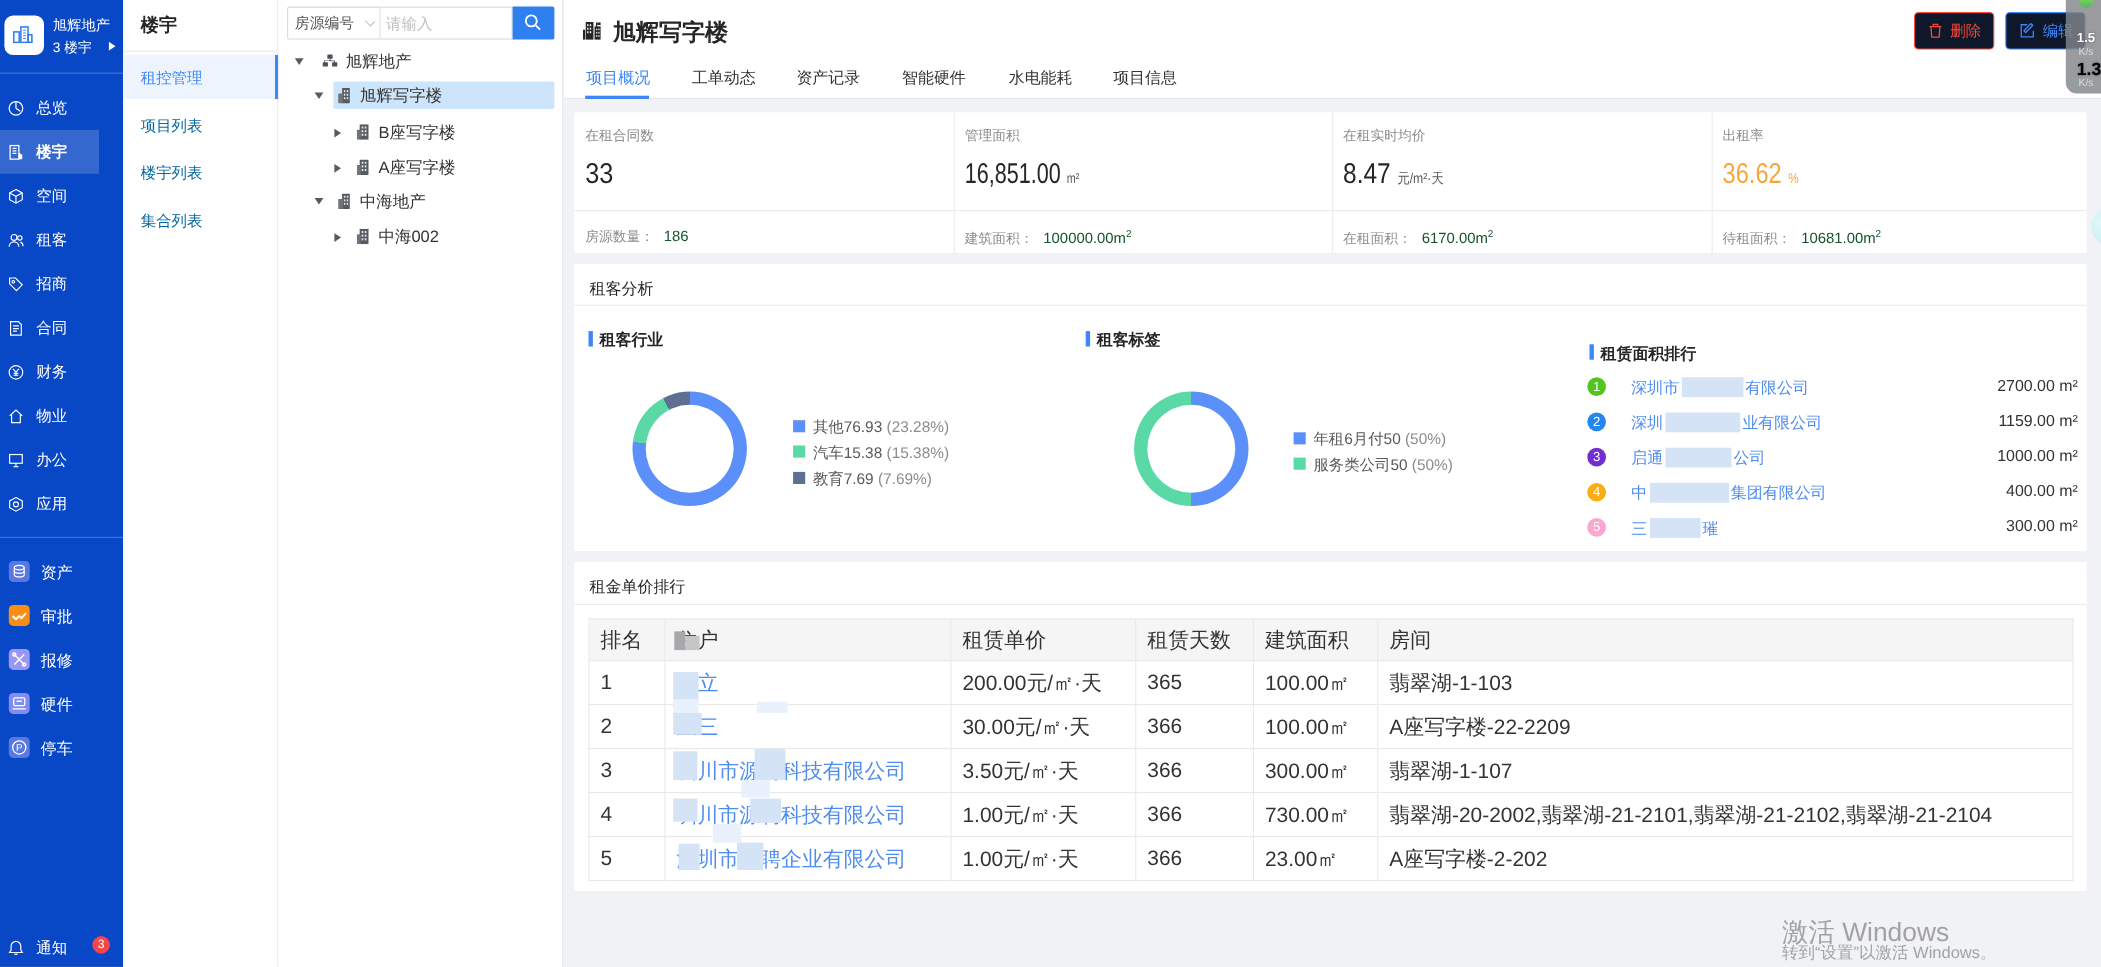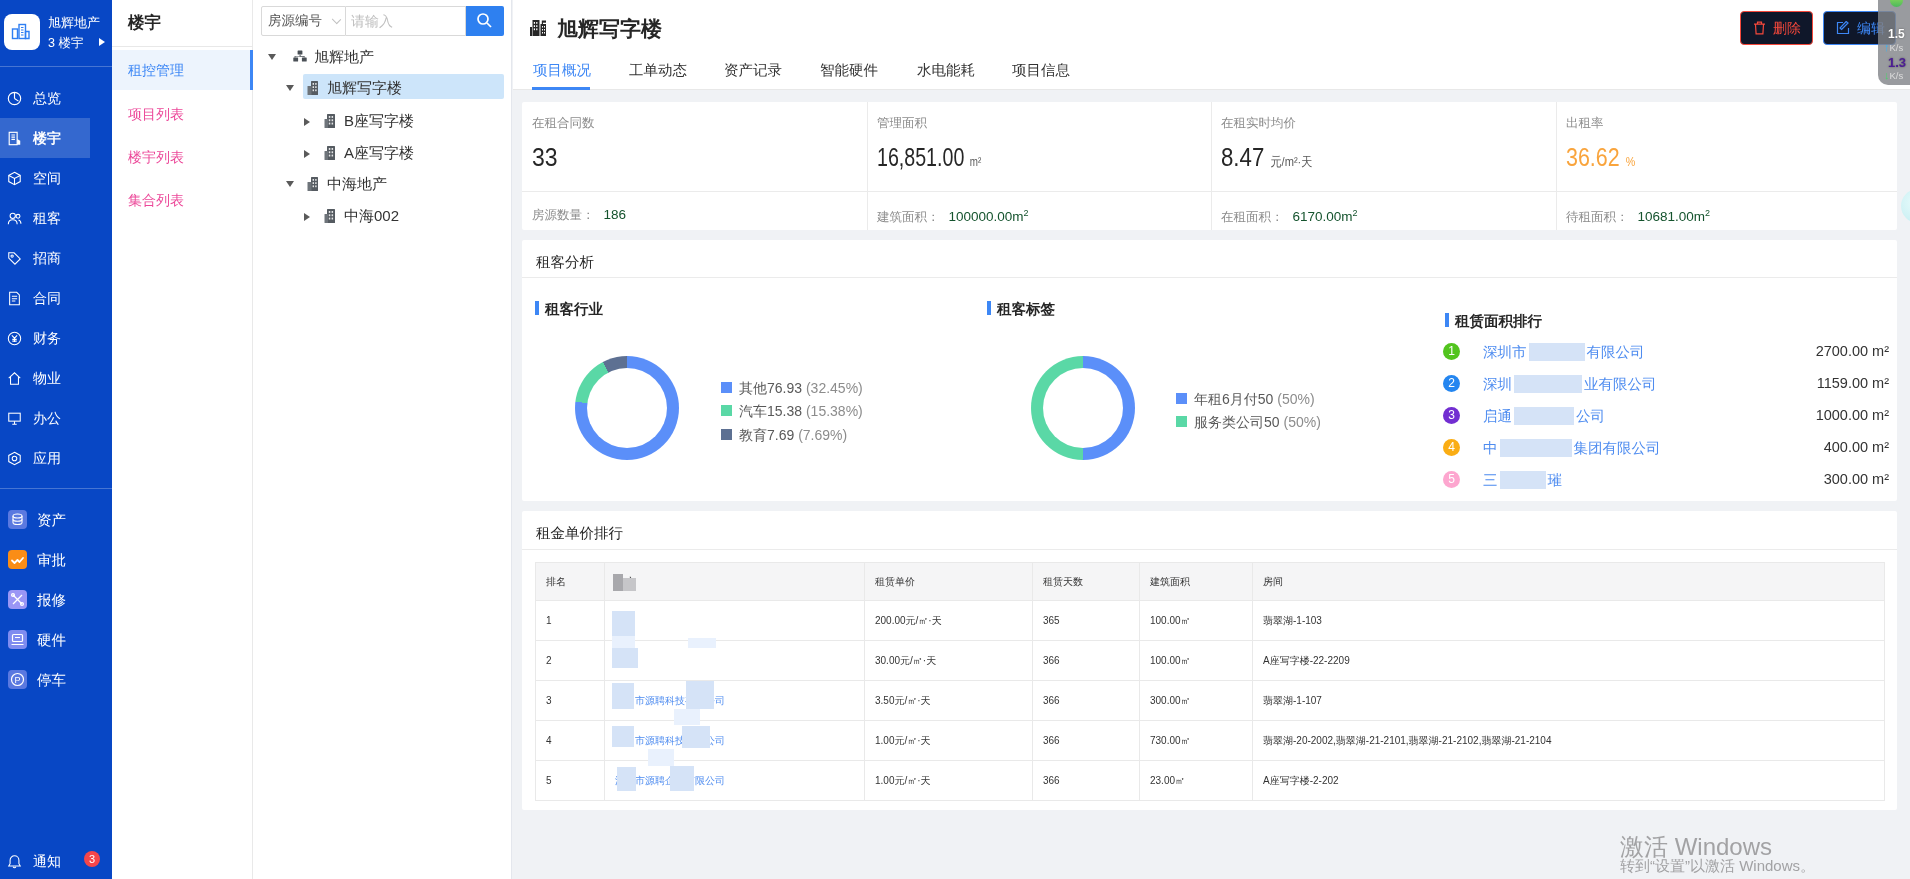--- a/index.html
+++ b/index.html
@@ -19,21 +19,21 @@
 .sitem .lab { position:absolute; left:33px; top:12px; }
 .appic { position:absolute; left:8px; top:11px; width:19px; height:19px; border-radius:4px; }
 .appic svg { position:absolute; left:0; top:0; }
 .sitem .lab2 { position:absolute; left:37px; top:12px; font-size:14.5px; }
 #badge { position:absolute; left:84px; top:851px; width:16px; height:16px; border-radius:50%; background:#f5464a; color:#fff; font-size:11px; text-align:center; line-height:16px; }
 
 
 #panel2 { position:absolute; left:112px; top:0; width:141px; height:879px; background:#fff; border-right:1px solid #e9e9e9; }
 #panel2 h1 { position:absolute; left:16px; top:12px; font-size:16.5px; font-weight:bold; color:#262626; }
 #p2div { position:absolute; left:0; top:46px; width:141px; height:1px; background:#e8e8e8; }
-.p2item { position:absolute; left:0; width:141px; height:40px; line-height:40px; padding-left:16px; font-size:14px; color:#ec4899; }
+.p2item { position:absolute; left:0; width:141px; height:40px; line-height:40px; padding-left:16px; font-size:14px; color:#0369a1; }
 .p2item.sel { background:#edf4fd; color:#3d87f5; border-right:3px solid #3d87f5; }
 
 
 #treepanel { position:absolute; left:253px; top:0; width:259px; height:879px; background:#fff; border-right:1px solid #e4e7ed; }
 #ssel { position:absolute; left:8px; top:6px; width:85px; height:30px; border:1px solid #d9d9d9; border-radius:2px 0 0 2px; background:#fff; font-size:13.5px; color:#555; line-height:28px; padding-left:6px; }
 #ssel .chev { position:absolute; right:5px; top:11px; width:7px; height:7px; border-right:1.5px solid #bfbfbf; border-bottom:1.5px solid #bfbfbf; transform:rotate(45deg) scaleY(0.9); margin-top:-2px; }
 #sinp { position:absolute; left:93px; top:6px; width:120px; height:30px; border:1px solid #d9d9d9; border-left:none; background:#fff; font-size:14px; color:#bfbfbf; line-height:28px; padding-left:5px; }
 #sbtn { position:absolute; left:213px; top:6px; width:38px; height:30px; background:#2e80f0; border-radius:0 2px 2px 0; }
 .trow { position:absolute; height:25px; line-height:25px; font-size:15px; color:#333; }
 .trow .caret-d { display:inline-block; width:0; height:0; border-top:6px solid #5a5a5a; border-left:4.5px solid transparent; border-right:4.5px solid transparent; vertical-align:2px; }
@@ -72,21 +72,21 @@
 .donut { position:absolute; width:104px; height:104px; border-radius:50%; }
 .donut i { position:absolute; left:12px; top:12px; width:80px; height:80px; background:#fff; border-radius:50%; }
 .leg { position:absolute; font-size:14px; color:#595959; }
 .leg s { display:inline-block; width:11px; height:11px; margin-right:7px; text-decoration:none; }
 .leg em { font-style:normal; color:#8c8c8c; }
 .rk { position:absolute; width:17px; height:17px; border-radius:50%; color:#fff; font-size:12px; text-align:center; line-height:17px; }
 .rkn { position:absolute; font-size:14.5px; color:#4e8cf0; }
 .rkv { position:absolute; font-size:14.5px; color:#333; text-align:right; width:120px; }
 
 
-#tbl { position:absolute; left:13px; top:51px; width:1350px; border-collapse:collapse; font-size:10px; color:#333; }
+#tbl { position:absolute; left:13px; top:51px; width:1350px; border-collapse:collapse; font-size:19px; color:#333; }
 #tbl th { background:#f5f5f6; font-weight:normal; color:#333; }
 #tbl th, #tbl td { border:1px solid #e9e9e9; text-align:left; padding-left:10px; height:38px; }
 #tbl td { height:40px; }
 .blue { color:#4e8cf0; }
 
 
 .cz { position:absolute; background:#d5e3f7; }
 .czg { position:absolute; background:#d6d6d8; }
 
 
@@ -430,21 +430,21 @@
     <div class="cdiv"></div>
     <div class="subt" style="left:23px; top:60px"><i></i>租客行业</div>
     <div class="subt" style="left:475px; top:60px"><i></i>租客标签</div>
     <div class="subt" style="left:933px; top:72px"><i></i>租赁面积排行</div>
     <div class="donut" style="left:53px; top:116px; background:conic-gradient(#5b8ff9 0 276.9deg, #5ad8a6 276.9deg 332.3deg, #5d7092 332.3deg 360deg)">
         <i></i>
       </div>
     <div class="donut" style="left:509px; top:116px; background:conic-gradient(#5b8ff9 0 180deg, #5ad8a6 180deg 360deg)">
         <i></i>
       </div>
-    <div class="leg" style="left:199px; top:140px"><s style="background:#5b8ff9"></s>其他76.93 <em>(32.45%)</em></div>
+    <div class="leg" style="left:199px; top:140px"><s style="background:#5b8ff9"></s>其他76.93 <em>(23.28%)</em></div>
     <div class="leg" style="left:199px; top:163px"><s style="background:#5ad8a6"></s>汽车15.38 <em>(15.38%)</em></div>
     <div class="leg" style="left:199px; top:187px"><s style="background:#5d7092"></s>教育7.69 <em>(7.69%)</em></div>
     <div class="leg" style="left:654px; top:151px"><s style="background:#5b8ff9"></s>年租6月付50 <em>(50%)</em></div>
     <div class="leg" style="left:654px; top:174px"><s style="background:#5ad8a6"></s>服务类公司50 <em>(50%)</em></div>
 
     <div class="rk" style="left:921px; top:103px; background:#52c41e">1</div>
     <div class="rk" style="left:921px; top:135px; background:#2486f0">2</div>
     <div class="rk" style="left:921px; top:167px; background:#722ed1">3</div>
     <div class="rk" style="left:921px; top:199px; background:#faad14">4</div>
     <div class="rk" style="left:921px; top:231px; background:#fda6cf">5</div>
@@ -517,21 +517,21 @@
       </table>
   </div>
 
   <div id="wm1">激活 Windows</div>
   <div id="wm2">转到“设置”以激活 Windows。</div>
 </div>
 <div id="speed">
   <div style="position:absolute;left:12px;top:-6px;width:13px;height:13px;border-radius:50%;background:linear-gradient(#9be05a,#4cb85c)"></div>
   <div style="position:absolute;left:10px;top:27px;font-size:12px;font-weight:bold;color:#fff;text-shadow:0 0 2px #555">1.5</div>
   <div style="position:absolute;left:6px;top:41px;font-size:9.5px;color:#ddd"><span style="color:#35b5f5;font-size:11px">↑</span>K/s</div>
-  <div style="position:absolute;left:10px;top:55px;font-size:13px;font-weight:bold;color:#4c1d95;text-shadow:0 0 2px #555">1.3</div>
+  <div style="position:absolute;left:10px;top:55px;font-size:16px;font-weight:bold;color:#000000;text-shadow:0 0 2px #555">1.3</div>
   <div style="position:absolute;left:6px;top:69px;font-size:9.5px;color:#ddd"><span style="color:#4fd06c;font-size:11px">↓</span>K/s</div>
 </div>
 <div id="ball"></div>
 
 <div class="czg" style="left:613px;top:574px;width:10px;height:17px;background:#a8a8ac"></div>
 <div class="czg" style="left:623px;top:578px;width:13px;height:13px;background:#c6c6c9"></div>
 <div class="cz" style="left:612px;top:611px;width:23px;height:25px"></div>
 <div class="cz" style="left:612px;top:636px;width:23px;height:12px;background:#e9f1fd"></div>
 <div class="cz" style="left:612px;top:648px;width:26px;height:20px"></div>
 <div class="cz" style="left:688px;top:638px;width:28px;height:10px;background:#e9f1fd"></div>

